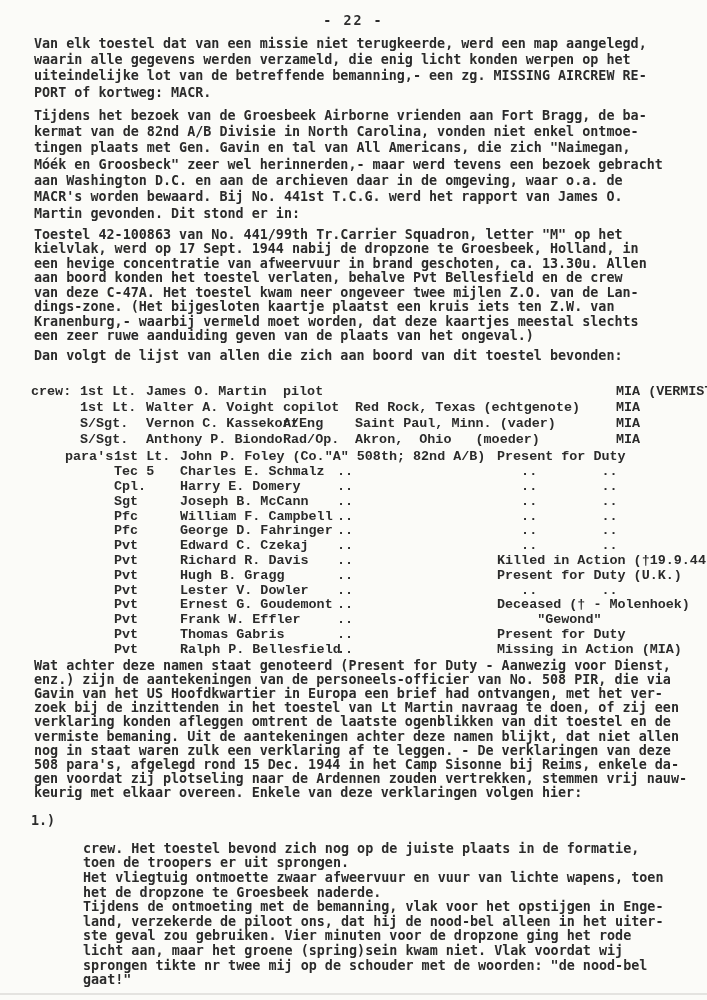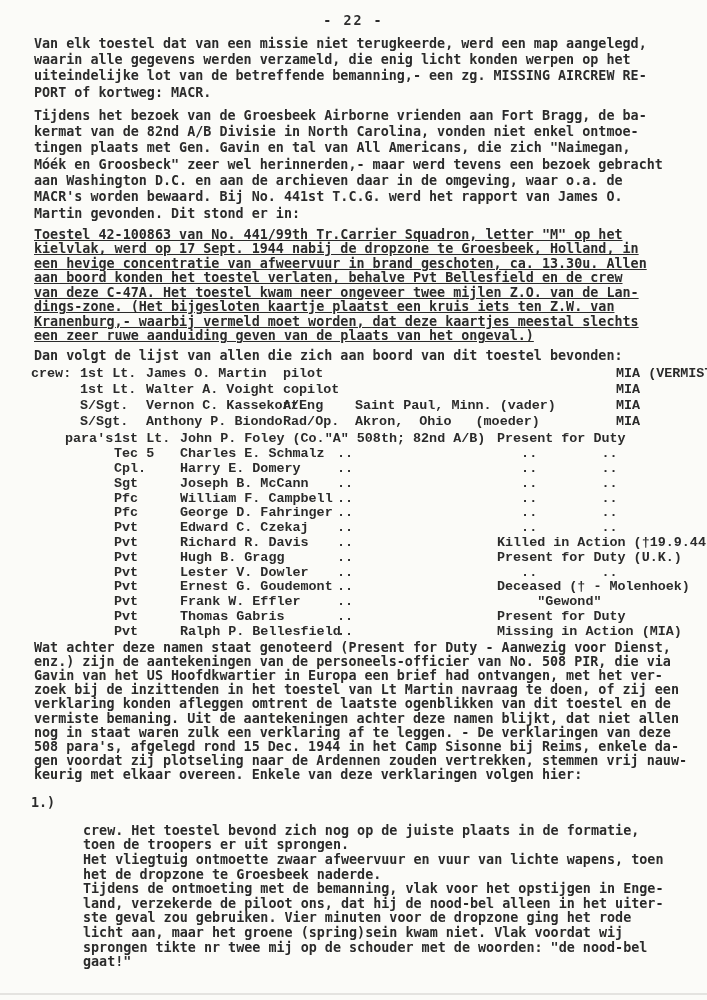--- a/index.html
+++ b/index.html
@@ -20,27 +20,27 @@
     margin-left:34px;margin-bottom:17px;
     letter-spacing:0.35px;
     text-decoration:underline;
     text-underline-offset:3px;
     text-decoration-thickness:1.4px;
     white-space:pre;
   }
   .para{margin-left:34px;margin-right:8px;white-space:pre;}
   .lh-a{line-height:16.2px;}
   .lh-b{line-height:16.3px;}
-  .lh-c{line-height:14.5px;text-decoration:underline;}
+  .lh-c{line-height:14.5px;}
   .lh-d{line-height:16px;}
   .lh-e{line-height:14.2px;}
   .mb7{margin-bottom:7px;}
   .mb6{margin-bottom:6px;}
   .mb4{margin-bottom:4px;}
-  .mb2{margin-bottom:2px;}
+  .mb2{margin-bottom:20px;}
   .roster{position:relative;margin-bottom:2px;font-family:Liberation Mono, monospace;}
   .rrow{position:relative;}
   .rrow.crew{height:15.9px;}
   .rrow.para{height:14.8px;}
   .cell{position:absolute;top:0;white-space:pre;}
   .c-lbl{left:31px;}
   .c-rank{left:80px;}
   .c-name{left:146px;}
   .c-role{left:283px;}
   .c-ditto{left:303px;}
@@ -93,20 +93,21 @@
       <span class="cell c-lbl">crew:</span>
       <span class="cell c-rank">1st Lt.</span>
       <span class="cell c-name">James O. Martin</span>
       <span class="cell c-role">pilot</span>
       <span class="cell c-mia">MIA (VERMIST)</span>
     </div>
     <div class="rrow crew">
       <span class="cell c-rank">1st Lt.</span>
       <span class="cell c-name">Walter A. Voight</span>
       <span class="cell c-role">copilot</span>
+      <span class="cell c-orig">Red Rock, Texas (echtgenote)</span>
       <span class="cell c-mia">MIA</span>
     </div>
     <div class="rrow crew">
       <span class="cell c-rank">S/Sgt.</span>
       <span class="cell c-name">Vernon C. Kassekort</span>
       <span class="cell c-role">A/Eng</span>
       <span class="cell c-orig">Saint Paul, Minn. (vader)</span>
       <span class="cell c-mia">MIA</span>
     </div>
     <div class="rrow crew">

